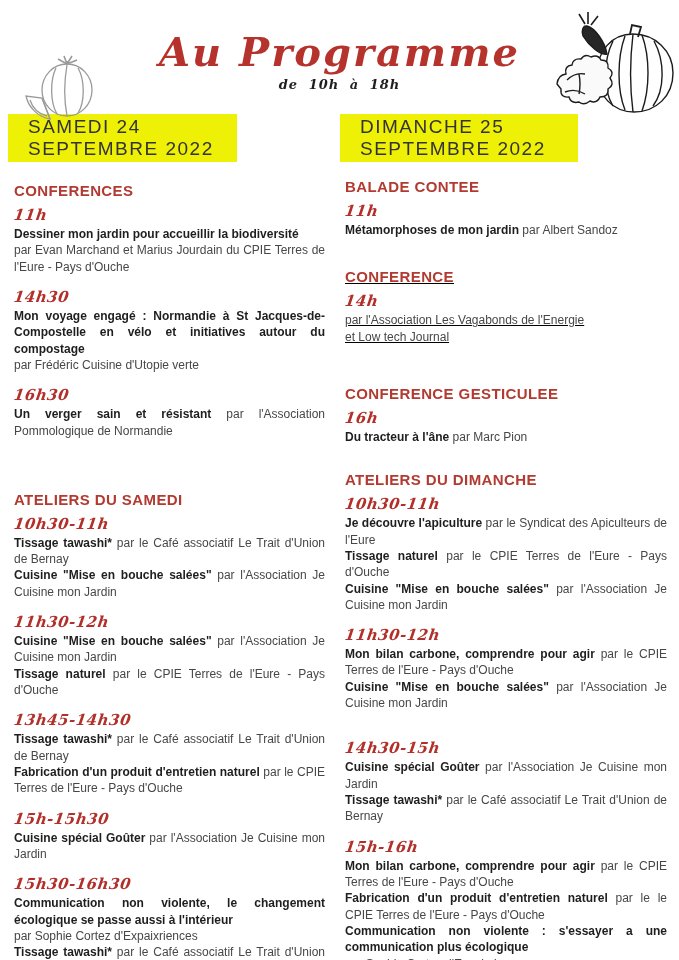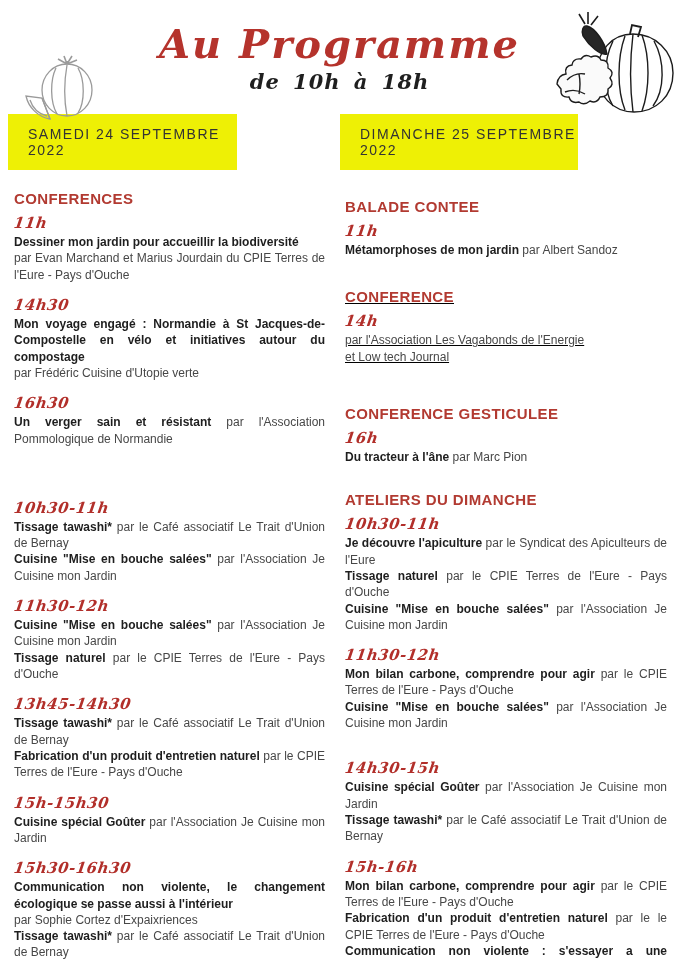--- a/index.html
+++ b/index.html
@@ -4,54 +4,54 @@
 <style>
   html,body{margin:0;padding:0;}
   body{
     width:679px;height:960px;overflow:hidden;background:#ffffff;
     font-family:"Liberation Sans","DejaVu Sans",sans-serif;
     position:relative;
   }
   
   .header{position:relative;height:110px;}
   .page-title{
-    text-align:center;padding-top:20px;
+    text-align:center;padding-top:28px;
     font-family:"DejaVu Serif",serif;font-style:italic;font-weight:bold;
     font-size:40px;color:#b5332c;letter-spacing:2px;
   }
   .page-subtitle{
     text-align:center;margin-top:2px;
     font-family:"DejaVu Serif",serif;font-style:italic;font-weight:bold;
-    font-size:21px;color:#1f1f1f;word-spacing:5px;letter-spacing:1px;
+    font-size:13px;color:#1f1f1f;word-spacing:5px;letter-spacing:1px;
   }
   .illo{position:absolute;}
   .illo-left{left:14px;top:52px;}
   .illo-right{right:0px;top:4px;}
   
   .banners{display:flex;margin-top:4px;}
   .banner{
-    background:#eef005;height:56px;display:flex;align-items:center;
-    font-size:14px;letter-spacing:1.5px;color:#333;padding-left:20px;
+    background:#eef005;height:48px;display:flex;align-items:center;
+    font-size:19px;letter-spacing:1.5px;color:#333;padding-left:20px;
     box-sizing:border-box;
   }
   .banner-left{margin-left:8px;width:229px;}
   .banner-right{margin-left:103px;width:238px;}
   
   .columns{display:flex;}
   .col{box-sizing:border-box;}
   .col0{margin-left:14px;width:311px;}
   .col1{margin-left:20px;width:322px;}
   .section-heading{
     margin:0;font-size:15px;font-weight:bold;color:#b23a31;
     letter-spacing:.4px;
   }
   .section{margin-top:26px;}
   .col0 .s0{margin-top:20px;}
   .col0 .s1{margin-top:52px;}
-  .col1 .s0{margin-top:28px;}
+  .col1 .s0{margin-top:16px;}
   .col1 .s1{margin-top:30px;text-decoration:underline;}
   .col1 .s2{margin-top:40px;}
   .col1 .s3{margin-top:26px;}
   .slot{margin-top:13px;}
   .section .slot:first-of-type{margin-top:7px;}
   .col1 .s3 .slot:nth-of-type(3){margin-top:28px;}
   .time{
     font-family:"DejaVu Serif",serif;font-style:italic;font-weight:bold;
     font-size:15px;color:#b22f2a;letter-spacing:.5px;
     display:inline-block;transform:skewX(-8deg);margin-bottom:2px;
@@ -106,20 +106,21 @@
 
 <div class="columns">
   <div class="col col0">
       <div class="section s0">
         <h2 class="section-heading">CONFERENCES</h2>
         <div class="slot"><div class="time">11h</div><p class="line"><span class="b">Dessiner mon jardin pour accueillir la biodiversité</span></p><p class="line"><span class="n">par Evan Marchand et Marius Jourdain du CPIE Terres de l'Eure - Pays d'Ouche</span></p></div>
         <div class="slot"><div class="time">14h30</div><p class="line"><span class="b">Mon voyage engagé : Normandie à St Jacques-de-Compostelle en vélo et initiatives autour du compostage</span></p><p class="line"><span class="n">par Frédéric Cuisine d'Utopie verte</span></p></div>
         <div class="slot"><div class="time">16h30</div><p class="line"><span class="b">Un verger sain et résistant</span><span class="n"> par l'Association Pommologique de Normandie</span></p></div>
       </div>
       <div class="section s1">
+        <h2 class="section-heading">ATELIERS DU SAMEDI</h2>
         <div class="slot"><div class="time">10h30-11h</div><p class="line"><span class="b">Tissage tawashi*</span><span class="n"> par le Café associatif Le Trait d'Union de Bernay</span></p><p class="line"><span class="b">Cuisine "Mise en bouche salées"</span><span class="n"> par l'Association Je Cuisine mon Jardin</span></p></div>
         <div class="slot"><div class="time">11h30-12h</div><p class="line"><span class="b">Cuisine "Mise en bouche salées"</span><span class="n"> par l'Association Je Cuisine mon Jardin</span></p><p class="line"><span class="b">Tissage naturel</span><span class="n"> par le CPIE Terres de l'Eure - Pays d'Ouche</span></p></div>
         <div class="slot"><div class="time">13h45-14h30</div><p class="line"><span class="b">Tissage tawashi*</span><span class="n"> par le Café associatif Le Trait d'Union de Bernay</span></p><p class="line"><span class="b">Fabrication d'un produit d'entretien naturel</span><span class="n"> par le CPIE Terres de l'Eure - Pays d'Ouche</span></p></div>
         <div class="slot"><div class="time">15h-15h30</div><p class="line"><span class="b">Cuisine spécial Goûter</span><span class="n"> par l'Association Je Cuisine mon Jardin</span></p></div>
         <div class="slot"><div class="time">15h30-16h30</div><p class="line"><span class="b">Communication non violente, le changement écologique se passe aussi à l'intérieur</span></p><p class="line"><span class="n">par Sophie Cortez d'Expaixriences</span></p><p class="line"><span class="b">Tissage tawashi*</span><span class="n"> par le Café associatif Le Trait d'Union de Bernay</span></p></div>
         <div class="slot"><div class="time">16h-16h30</div><p class="line"></p></div>
       </div>
     </div>
   <div class="col col1">
       <div class="section s0">

